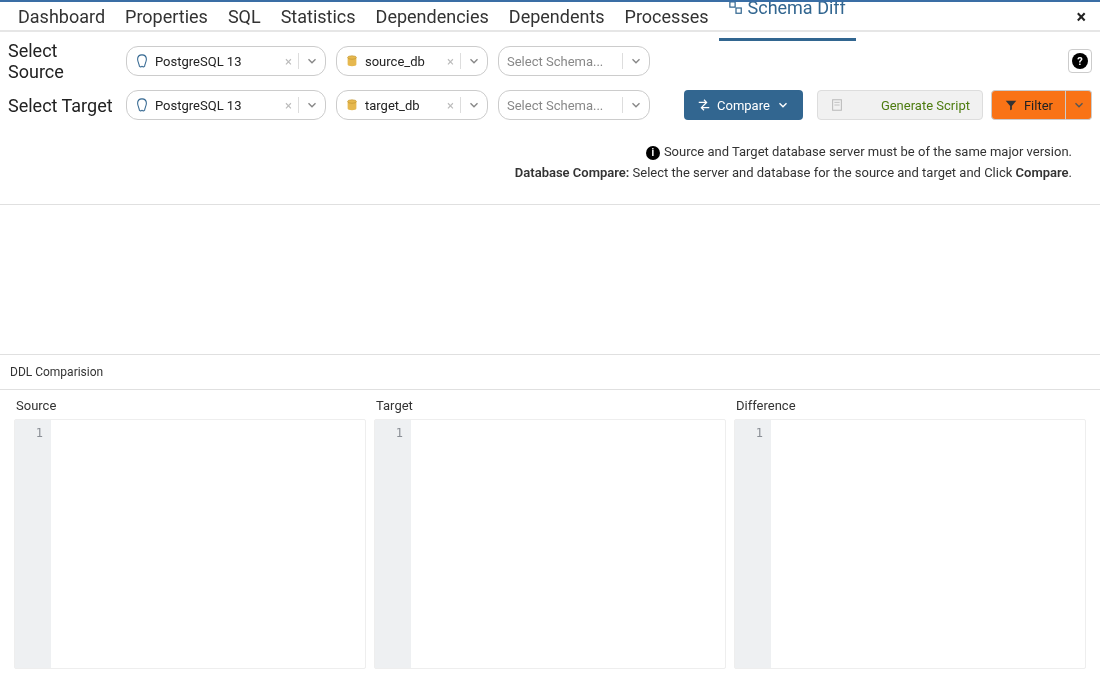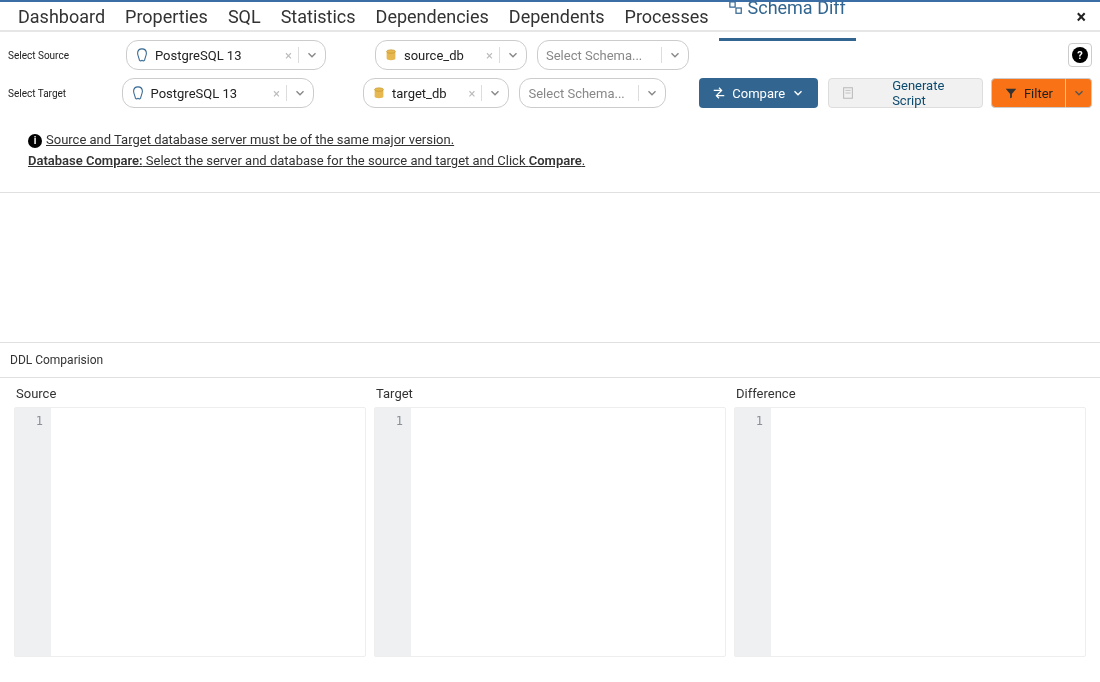--- a/index.html
+++ b/index.html
@@ -5,43 +5,43 @@
   *{box-sizing:border-box;margin:0;padding:0;}
   body{font-family:-apple-system,BlinkMacSystemFont,"Segoe UI",Roboto,Helvetica,Arial,sans-serif;font-size:13px;color:#222;background:#fff;width:1100px;height:682px;overflow:hidden;border-top:2px solid #3a6ea5;}
   
   .tabs{display:flex;align-items:center;height:30px;border-bottom:2px solid #e6e6e6;padding:0 8px;position:relative;}
   .tab{padding:6px 10px;color:#333;cursor:pointer;font-size:18px;}
   .tab.active{color:#326690;border-bottom:3px solid #326690;padding-bottom:20px;display:flex;align-items:center;gap:5px;}
   .close-x{margin-left:auto;font-size:18px;font-weight:bold;cursor:pointer;padding:2px 6px;}
   
   .form-area{padding:8px 8px 0 8px;border-bottom:1px solid #e0e0e0;}
   .row{display:flex;align-items:center;gap:10px;margin-bottom:8px;}
-  .row-label{width:108px;font-size:10px;color:#222;}
+  .row-label{width:108px;font-size:18px;color:#222;}
   .select-box{display:flex;align-items:center;height:30px;border:1px solid #ccc;border-radius:12px;background:#fff;padding:0 6px 0 8px;gap:6px;}
   .select-box.wserver{width:200px;}
-  .select-box.wdb{width:152px;margin-left:39px;}
+  .select-box.wdb{width:152px;}
   .select-box.wschema{width:152px;}
   .select-box .val{flex:1;font-size:13px;color:#222;}
   .select-box .ph{flex:1;font-size:13px;color:#888;}
   .select-box .clear{color:#bbb;font-size:13px;cursor:pointer;}
   .select-box .sep{width:1px;height:16px;background:#ddd;}
   .select-box .caret{color:#888;}
   .icon-sm{width:14px;height:14px;flex:none;}
   .btn{display:inline-flex;align-items:center;gap:6px;height:30px;padding:0 12px;border-radius:4px;border:1px solid transparent;font-size:13px;cursor:pointer;}
   .btn-primary{background:#326690;color:#fff;}
-  .btn-disabled{background:#f1f1f1;color:#0c4a6e;border-color:#ddd;cursor:default;gap:37px;}
+  .btn-disabled{background:#f1f1f1;color:#4d7c0f;border-color:#ddd;cursor:default;gap:37px;}
   .btn-outline{background:#f97316;color:#222;border-color:#ccc;}
   .right-controls{margin-left:auto;display:flex;align-items:center;gap:8px;}
   .help-btn{width:24px;height:24px;border-radius:4px;border:1px solid #ccc;display:flex;align-items:center;justify-content:center;font-weight:bold;cursor:pointer;background:#fff;}
   .help-circle{width:16px;height:16px;border-radius:50%;background:#000;color:#fff;font-size:11px;font-weight:bold;display:flex;align-items:center;justify-content:center;}
   .filter-wrap{display:flex;}
   .filter-main{border-radius:4px 0 0 4px;}
   .filter-drop{width:26px;border-left:none;border-radius:0 4px 4px 0;justify-content:center;padding:0;}
   
-  .notes{text-align:left;padding:14px 20px 20px;font-size:13px;line-height:1.6;color:#333;text-decoration:underline;}
+  .notes{text-align:right;padding:14px 20px 20px;font-size:13px;line-height:1.6;color:#333;}
   .notes .info-ico{display:inline-flex;width:14px;height:14px;border-radius:50%;background:#000;color:#fff;font-size:10px;font-weight:bold;align-items:center;justify-content:center;margin-right:4px;}
   .notes b{font-weight:600;}
   .spacer{height:150px;border-bottom:1px solid #e0e0e0;}
   
   .ddl-section{padding:0;}
   .ddl-title{padding:10px 10px;font-size:12px;color:#333;border-bottom:1px solid #e0e0e0;}
   .ddl-grid{display:flex;gap:0;padding:0 10px;}
   .ddl-col{flex:1;padding:0 4px;}
   .ddl-col-title{font-size:13px;color:#333;padding:8px 2px 6px;}
   .code-box{border:1px solid #eee;height:250px;background:#fff;display:flex;border-radius:2px;}

